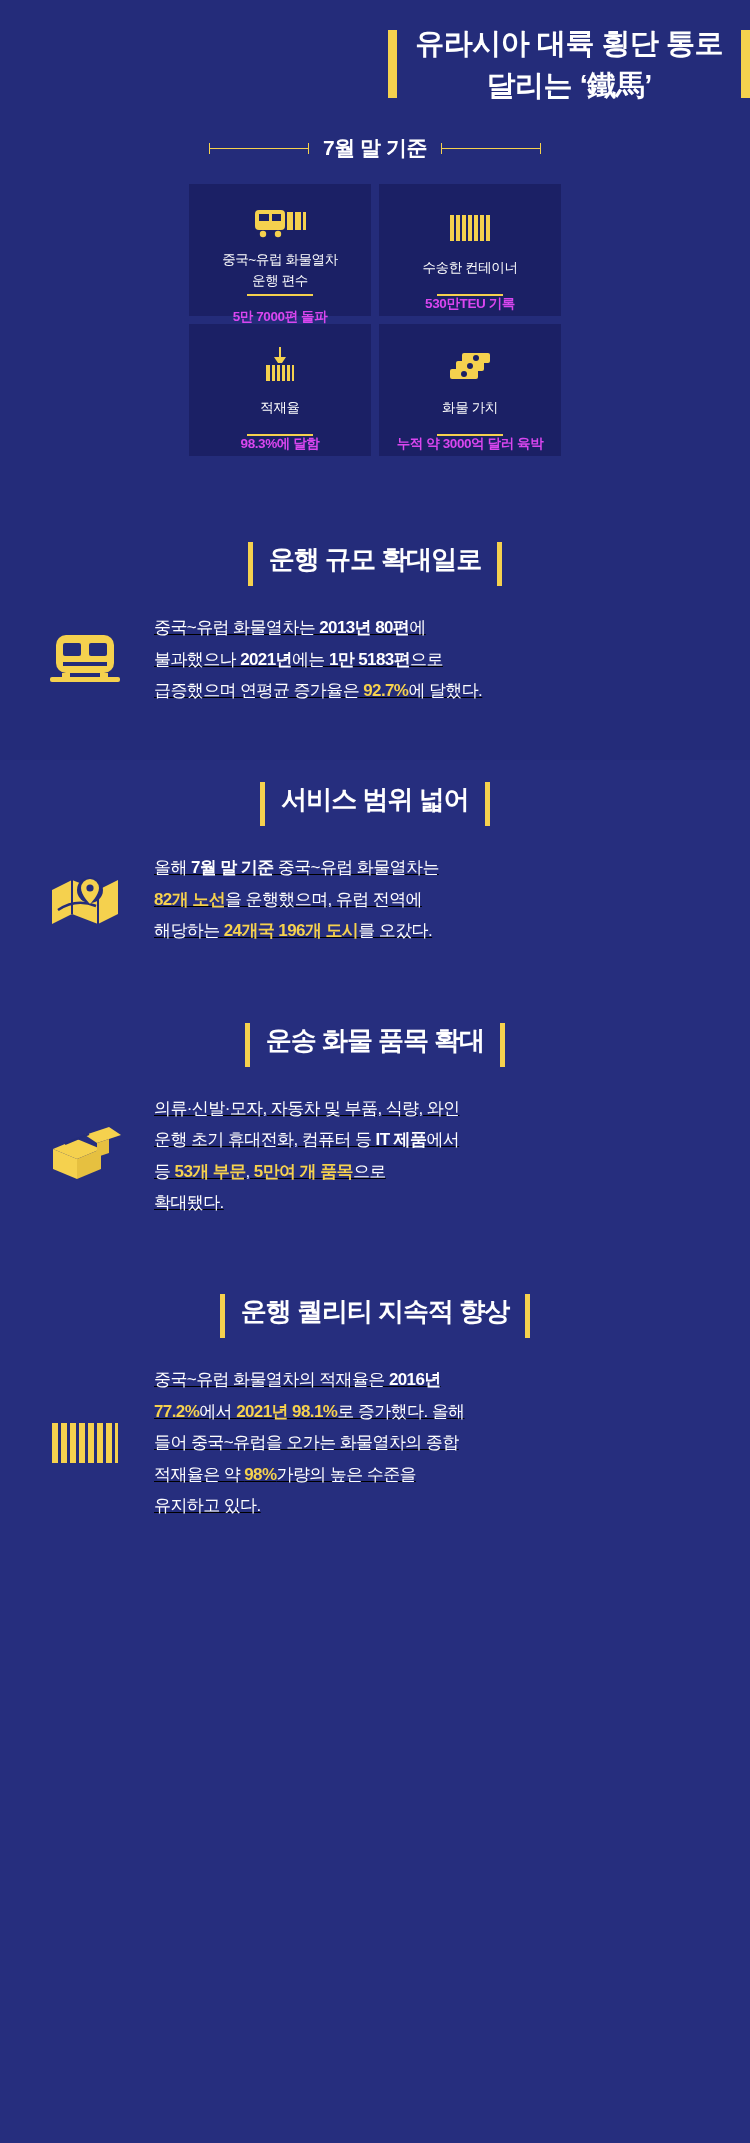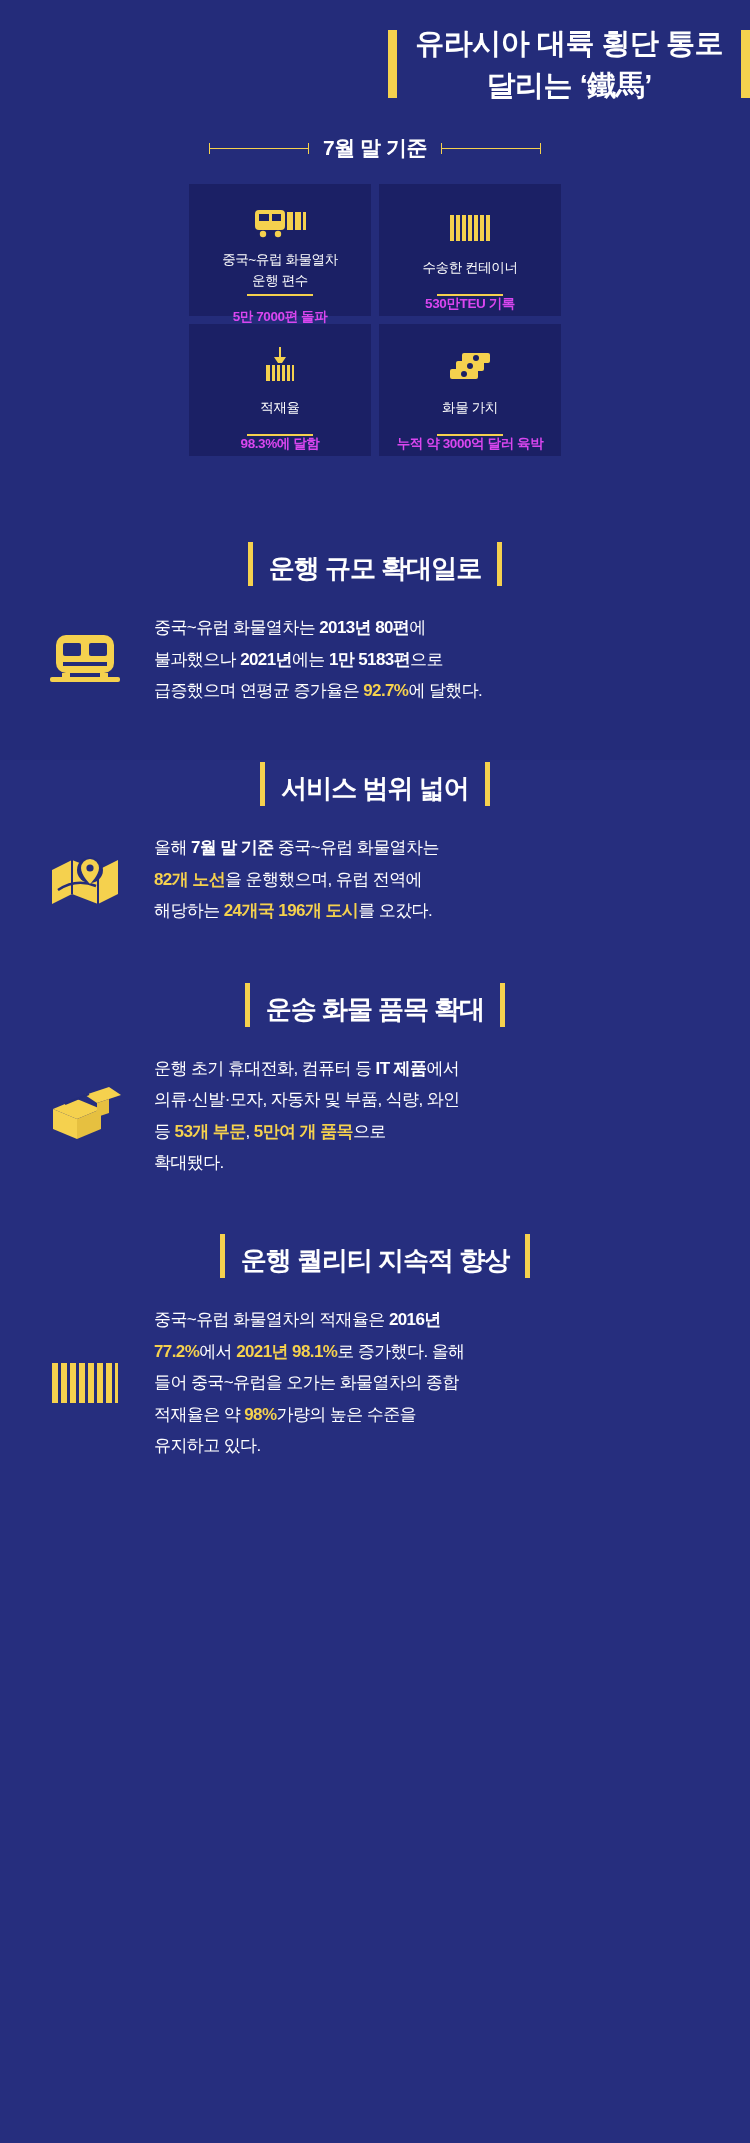--- a/index.html
+++ b/index.html
@@ -116,27 +116,27 @@
     bottom: 20px;
     left: 50%;
     transform: translateX(-50%);
     width: 66px;
     height: 2px;
     background: #f5d14e;
   }
 
   
   .section {
-    margin-top: 56px;
+    margin-top: 76px;
   }
   .section.first { margin-top: 86px; }
   .sec-head {
     display: flex;
     justify-content: center;
-    align-items: flex-end;
+    align-items: flex-start;
     gap: 16px;
   }
   .sec-bar {
     width: 5px;
     height: 44px;
     background: #f5d14e;
     flex: none;
   }
   .sec-title {
     color: #ffffff;
@@ -144,20 +144,21 @@
     font-weight: bold;
     letter-spacing: -1px;
     white-space: nowrap;
   }
   .sec-body {
     display: flex;
     align-items: center;
     margin-top: 26px;
     padding: 0 40px 0 42px;
     gap: 26px;
+    text-decoration: underline;
   }
   .sec-icon {
     width: 86px;
     flex: none;
     display: flex;
     align-items: center;
     justify-content: center;
   }
   .sec-text {
     color: #ffffff;
@@ -336,22 +337,22 @@
         <svg width="80" height="62" viewBox="0 0 80 62">
           <path d="M8 24 L32 14 L56 24 L32 34 Z" fill="#f5d14e"></path>
           <path d="M8 24 L8 44 L32 54 L32 34 Z" fill="#f5d14e"></path>
           <path d="M56 24 L56 44 L32 54 L32 34 Z" fill="#e6c040"></path>
           <path d="M40 10 L64 2 L76 10 L52 18 Z" fill="#f5d14e"></path>
           <path d="M52 18 L52 32 L64 28 L64 14 Z" fill="#e6c040"></path>
           <path d="M20 19 L44 9" stroke="#242c7a" stroke-width="2" fill="none"></path>
         </svg>
       </div>
       <div class="sec-text">
+        <div>의류·신발·모자, 자동차 및 부품, 식량, 와인</div>
         <div>운행 초기 휴대전화, 컴퓨터 등 <span class="bd">IT 제품</span>에서</div>
-        <div>의류·신발·모자, 자동차 및 부품, 식량, 와인</div>
         <div>등 <span class="hl">53개 부문</span>, <span class="hl">5만여 개 품목</span>으로</div>
         <div>확대됐다.</div>
       </div>
     </div>
   </div>
 
   <div class="section">
     <div class="sec-head">
       <div class="sec-bar"></div>
       <div class="sec-title">운행 퀄리티 지속적 향상</div>

